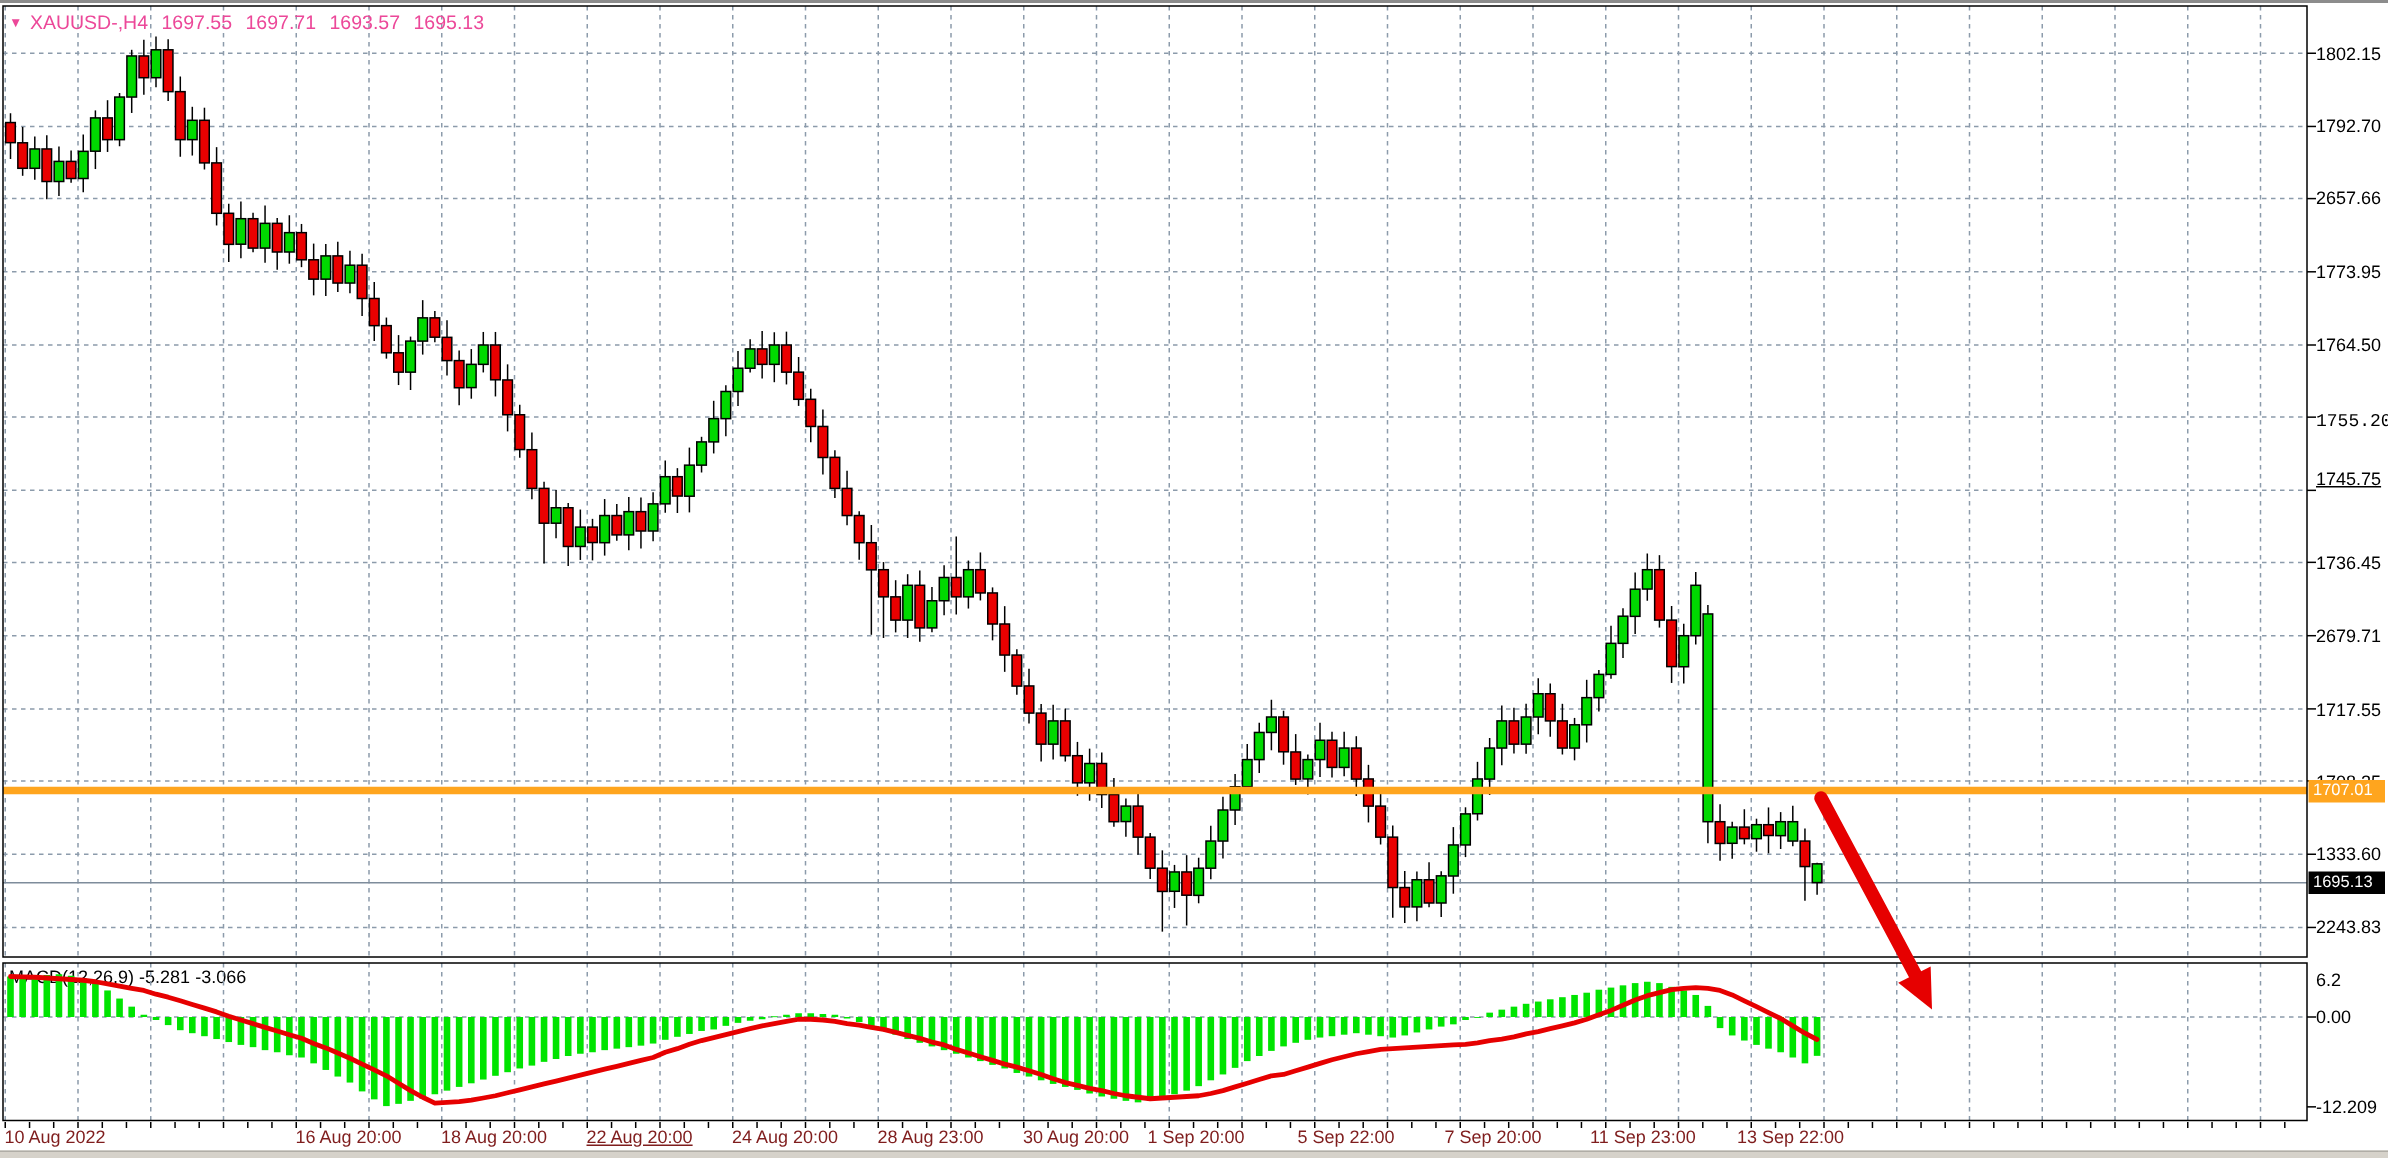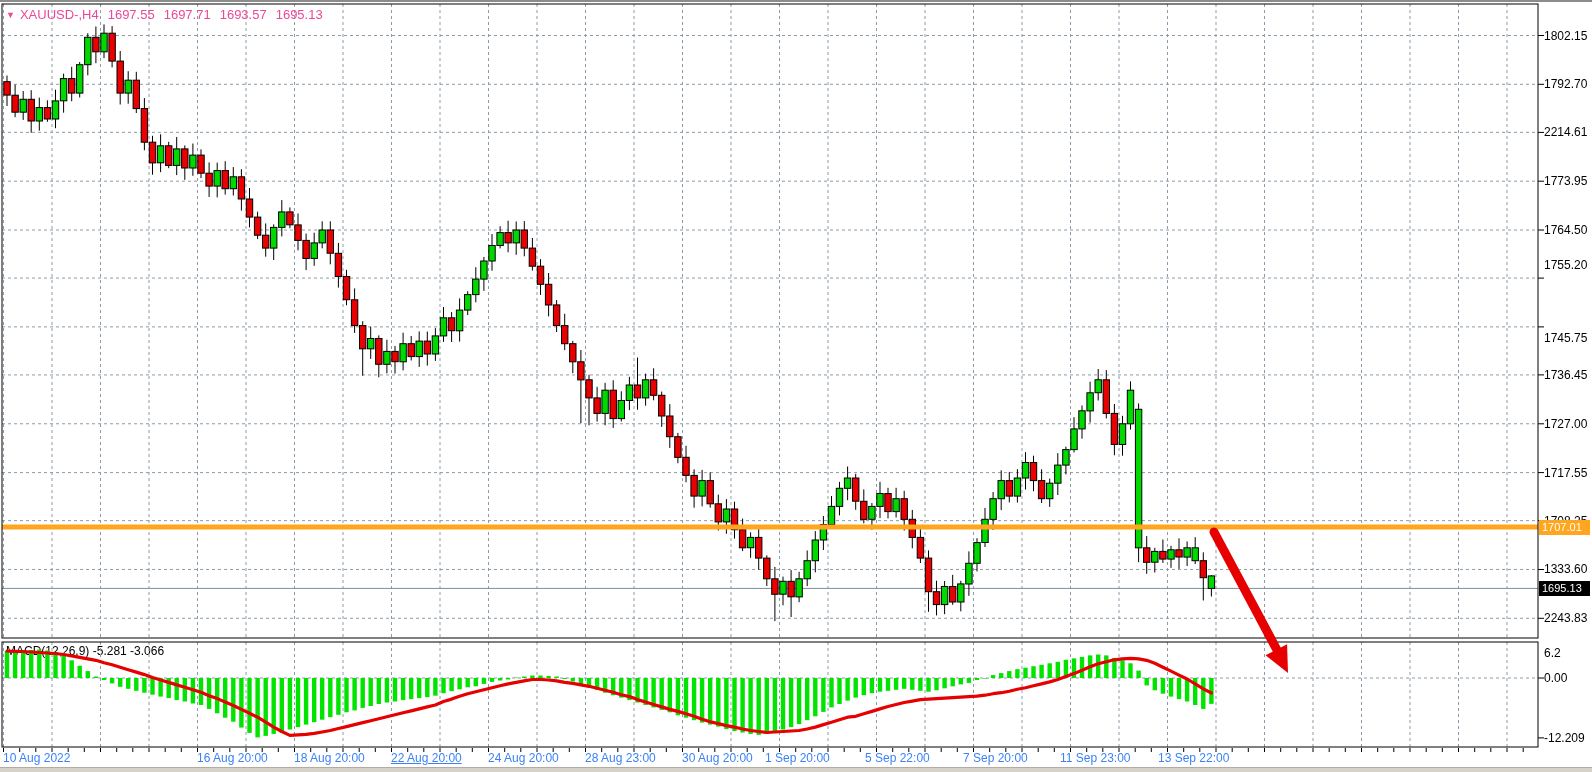--- a/index.html
+++ b/index.html
@@ -7,21 +7,21 @@
        font-family:"Liberation Sans",sans-serif;-webkit-font-smoothing:none;}
   #top-edge{position:absolute;left:0;top:0;width:1592px;height:2px;background:#8c8c8c;z-index:5;}
   #bottom-strip{position:absolute;left:0;top:767px;width:1592px;height:5px;background:#d6d2ca;border-top:1px solid #b0ada6;z-index:5;}
   #chart-svg{position:absolute;left:0;top:0;z-index:2;}
   #text-layer{position:absolute;left:0;top:0;width:1592px;height:772px;z-index:3;pointer-events:none;}
   #under-layer{position:absolute;left:0;top:0;width:1592px;height:772px;z-index:1;}
   .header{position:absolute;left:6px;top:7px;font-size:13px;color:#ec4899;white-space:nowrap;}
   .header .arr{font-size:9px;position:relative;top:-1px;margin-right:5px;}
   .header span.v{margin-left:9px;}
   .plabel{position:absolute;left:1544px;width:47px;font-size:12px;color:#000;line-height:12px;white-space:nowrap;}
-  .tlabel{position:absolute;top:751px;font-size:12px;color:#3b82f6;white-space:nowrap;}
+  .tlabel{position:absolute;top:751px;font-size:12px;color:#7f1d1d;white-space:nowrap;}
   .mlabel{position:absolute;left:6px;top:644px;font-size:12px;color:#000;white-space:nowrap;}
   .badge{position:absolute;left:1539px;width:51px;height:15px;font-size:11px;line-height:15px;color:#fff;
          text-align:left;padding-left:3px;box-sizing:border-box;z-index:4;}
   .hit{position:absolute;background:transparent;}
 </style>
 </head>
 <body>
 
 <div id="top-edge"></div>
 
@@ -677,27 +677,27 @@
       <line x1="1214" y1="532" x2="1277" y2="650" stroke="#e60000" stroke-width="9" stroke-linecap="round"></line>
       <polygon points="1288,673 1265.5,655.2 1287.1,644.3" fill="#e60000"></polygon>
     </g>
   </svg>
 
 <div id="text-layer">
   <div class="header"><span class="arr">▼</span><span>XAUUSD-,H4</span><span class="v">1697.55</span><span class="v">1697.71</span><span class="v">1693.57</span><span class="v">1695.13</span></div>
   <div id="price-labels">
       <div class="plabel" style="top: 29.5px;">1802.15</div>
       <div class="plabel" style="top: 78.3234px;">1792.70</div>
-      <div class="plabel" style="top: 126.372px;">2214.61</div>
+      <div class="plabel" style="top: 126.372px;">2657.66</div>
       <div class="plabel" style="top: 175.195px;">1773.95</div>
       <div class="plabel" style="top: 224.019px;">1764.50</div>
-      <div class="plabel" style="top: 259px;">1755.20</div>
-      <div class="plabel" style="top: 332px;">1745.75</div>
+      <div class="plabel" style="top: 275px; font-family: Liberation Mono, monospace;">1755.20</div>
+      <div class="plabel" style="top: 313px; text-decoration: underline;">1745.75</div>
       <div class="plabel" style="top: 368.939px;">1736.45</div>
-      <div class="plabel" style="top: 417.762px;">1727.00</div>
+      <div class="plabel" style="top: 417.762px;">2679.71</div>
       <div class="plabel" style="top: 466.586px;">1717.55</div>
       <div class="plabel" style="top: 514.634px;">1708.25</div>
       <div class="plabel" style="top: 563.458px;">1333.60</div>
       <div class="plabel" style="top: 612.281px;">2243.83</div>
     </div>
   <div id="time-labels">
       <div class="tlabel" style="left: 3px;">10 Aug 2022</div>
       <div class="tlabel" style="left: 100px; margin-top: 30px;">14 Aug 23:00</div>
       <div class="tlabel" style="left: 197px; text-align: center;">16 Aug 20:00</div>
       <div class="tlabel" style="left: 294px;">18 Aug 20:00</div>

